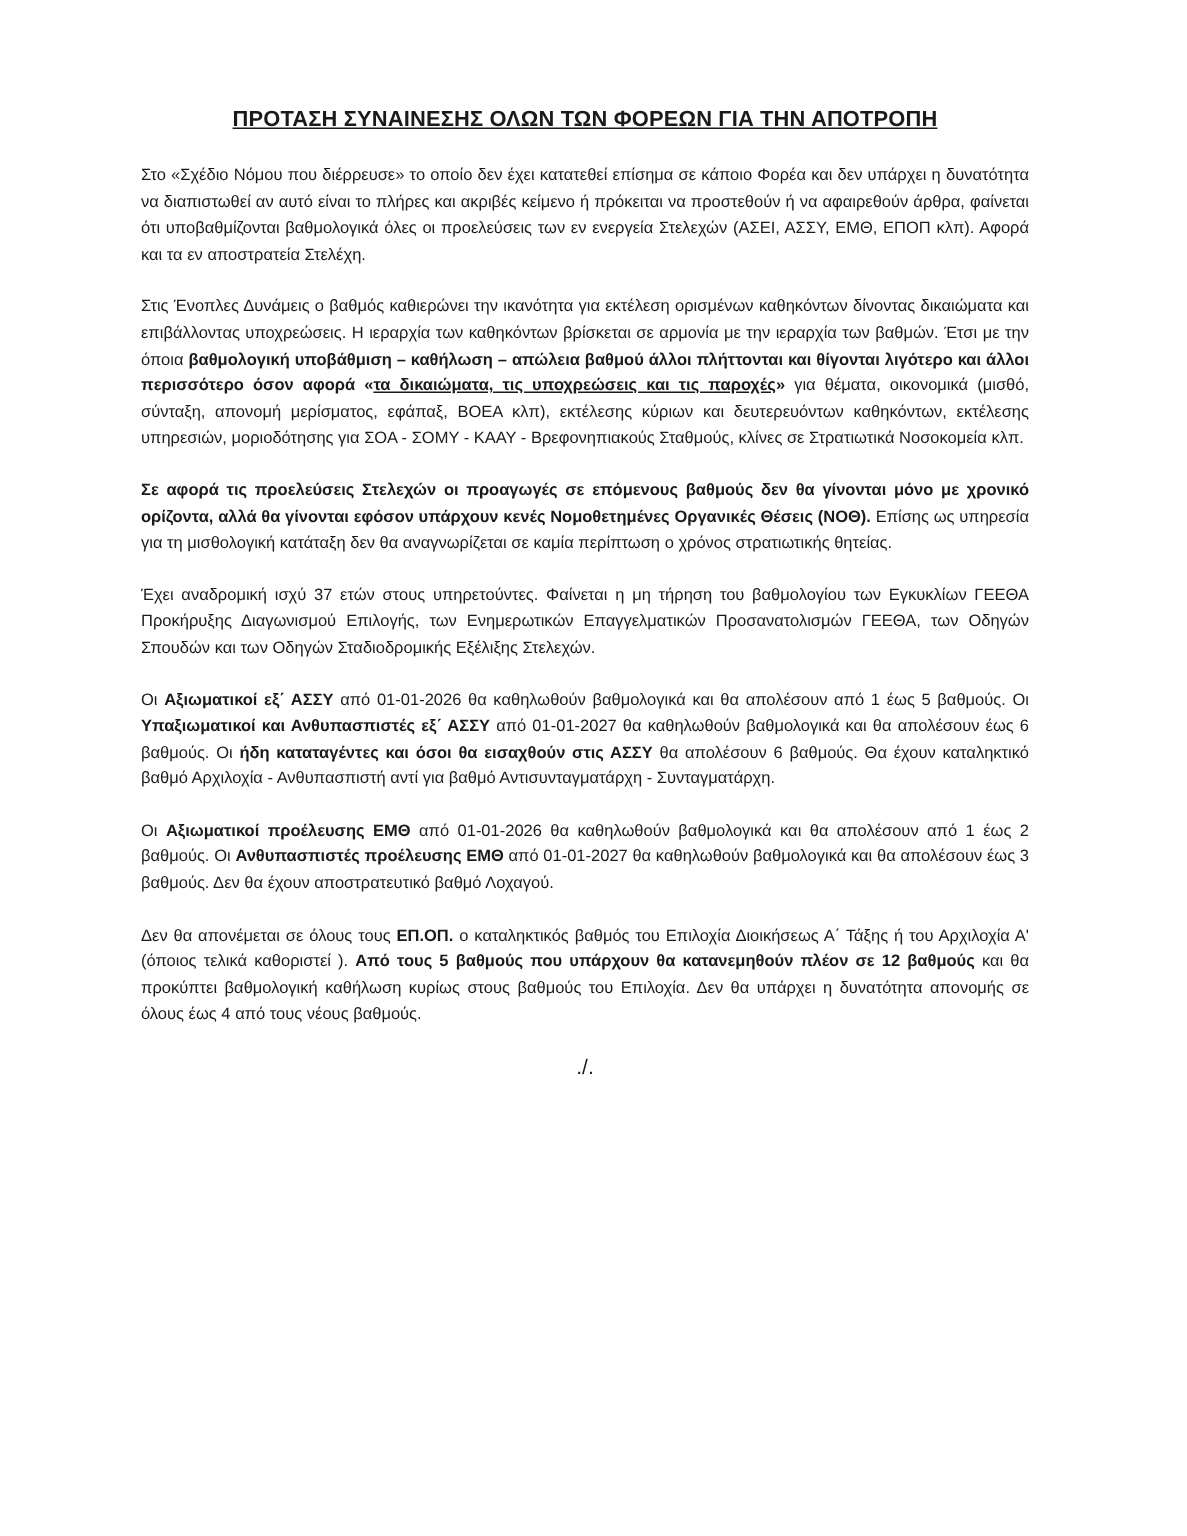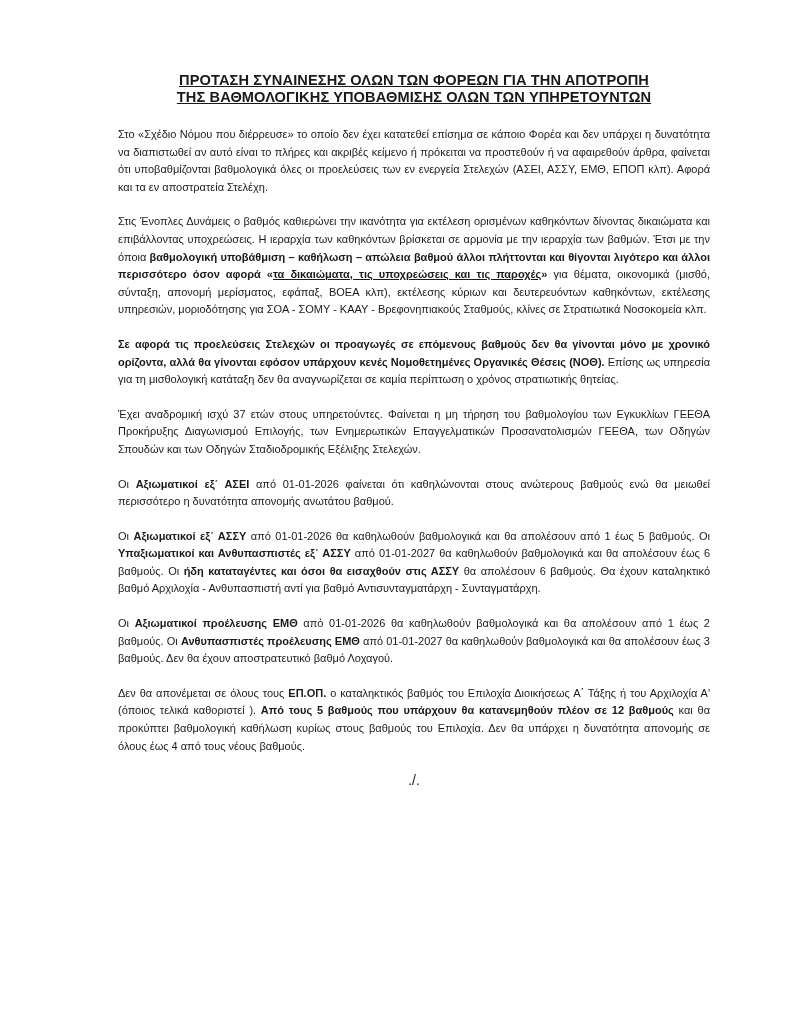--- a/index.html
+++ b/index.html
@@ -1,44 +1,42 @@
 <!DOCTYPE html>
 <html><head>
 <meta charset="utf-8">
 <style>
   html, body { margin: 0; padding: 0; background: #ffffff; }
   body { width: 791px; height: 1024px; position: relative; overflow: hidden;
          font-family: "Liberation Sans", sans-serif; color: #1a1a1a; }
-  .page { position: absolute; left: 118px; top: 72px; width: 592px; }
+  .page { position: absolute; left: 94px; top: 72px; width: 592px; }
   .title { text-align: center; font-weight: bold; font-size: 14.6px; line-height: 17px;
            text-decoration: underline; margin: 0 0 20px 0; letter-spacing: 0.1px; }
   .title div { margin: 0; }
   p { margin: 0 0 17px 0; font-size: 11px; line-height: 17.6px; text-align: justify; }
   b { font-weight: bold; }
   u { text-decoration: underline; }
   .end { text-align: center; font-size: 14px; margin-top: 10px; }
 </style>
 </head>
 <body>
 
 <div class="page">
   <div class="title">
     <div>ΠΡΟΤΑΣΗ ΣΥΝΑΙΝΕΣΗΣ ΟΛΩΝ ΤΩΝ ΦΟΡΕΩΝ ΓΙΑ ΤΗΝ ΑΠΟΤΡΟΠΗ</div>
-    <div>ΤΗΣ ΒΑΘΜΟΛΟΓΙΚΗΣ ΥΠΟΒΑΘΜΙΣΗΣ ΟΛΩΝ ΤΩΝ ΥΠΗΡΕΤΟΥΝΤΩΝ</div>
   </div>
 
   <p>Στο «Σχέδιο Νόμου που διέρρευσε» το οποίο δεν έχει κατατεθεί επίσημα σε κάποιο Φορέα και δεν υπάρχει η δυνατότητα να διαπιστωθεί αν αυτό είναι το πλήρες και ακριβές κείμενο ή πρόκειται να προστεθούν ή να αφαιρεθούν  άρθρα, φαίνεται ότι υποβαθμίζονται βαθμολογικά όλες οι προελεύσεις των εν ενεργεία Στελεχών (ΑΣΕΙ, ΑΣΣΥ, ΕΜΘ, ΕΠΟΠ κλπ). Αφορά και τα εν αποστρατεία Στελέχη.</p>
 
   <p><span>Στις Ένοπλες Δυνάμεις ο βαθμός καθιερώνει την ικανότητα για εκτέλεση ορισμένων καθηκόντων δίνοντας δικαιώματα και επιβάλλοντας υποχρεώσεις. Η ιεραρχία των καθηκόντων βρίσκεται σε αρμονία με την ιεραρχία των βαθμών. Έτσι με την όποια </span><b>βαθμολογική υποβάθμιση – καθήλωση – απώλεια βαθμού άλλοι πλήττονται και θίγονται λιγότερο και άλλοι περισσότερο όσον αφορά «</b><b><u>τα δικαιώματα, τις υποχρεώσεις και τις παροχές</u></b><b>»</b><span> για θέματα, οικονομικά (μισθό, σύνταξη, απονομή μερίσματος, εφάπαξ, ΒΟΕΑ κλπ), εκτέλεσης κύριων και δευτερευόντων καθηκόντων, εκτέλεσης υπηρεσιών, μοριοδότησης για ΣΟΑ - ΣΟΜΥ - ΚΑΑΥ - Βρεφονηπιακούς Σταθμούς, κλίνες σε Στρατιωτικά Νοσοκομεία κλπ.</span></p>
 
   <p><b>Σε αφορά τις προελεύσεις Στελεχών οι προαγωγές σε επόμενους βαθμούς δεν θα γίνονται μόνο με χρονικό ορίζοντα, αλλά θα γίνονται εφόσον υπάρχουν κενές Νομοθετημένες Οργανικές Θέσεις (ΝΟΘ).</b><span> Επίσης ως υπηρεσία για τη μισθολογική κατάταξη δεν θα αναγνωρίζεται σε καμία περίπτωση ο χρόνος στρατιωτικής θητείας.</span></p>
 
   <p>Έχει αναδρομική ισχύ 37 ετών στους υπηρετούντες. Φαίνεται η μη τήρηση του βαθμολογίου των Εγκυκλίων ΓΕΕΘΑ Προκήρυξης Διαγωνισμού Επιλογής, των Ενημερωτικών Επαγγελματικών Προσανατολισμών ΓΕΕΘΑ, των Οδηγών Σπουδών και των Οδηγών Σταδιοδρομικής Εξέλιξης Στελεχών.</p>
 
-  <p><span>Οι </span><b>Αξιωματικοί εξ΄ ΑΣΕΙ</b><span> από 01-01-2026 φαίνεται ότι καθηλώνονται στους ανώτερους βαθμούς ενώ θα μειωθεί  περισσότερο η δυνατότητα απονομής ανωτάτου βαθμού.</span></p>
 
   <p><span>Οι </span><b>Αξιωματικοί εξ΄ ΑΣΣΥ</b><span> από 01-01-2026 θα καθηλωθούν βαθμολογικά και θα απολέσουν από 1 έως 5 βαθμούς. Οι </span><b>Υπαξιωματικοί και Ανθυπασπιστές εξ΄ ΑΣΣΥ</b><span> από 01-01-2027 θα καθηλωθούν βαθμολογικά και θα απολέσουν έως 6 βαθμούς. Οι  </span><b>ήδη καταταγέντες και όσοι θα εισαχθούν στις ΑΣΣΥ</b><span> θα απολέσουν 6 βαθμούς. Θα έχουν καταληκτικό βαθμό Αρχιλοχία - Ανθυπασπιστή αντί για βαθμό Αντισυνταγματάρχη - Συνταγματάρχη.</span></p>
 
   <p><span>Οι </span><b>Αξιωματικοί προέλευσης ΕΜΘ</b><span> από 01-01-2026 θα καθηλωθούν βαθμολογικά και θα απολέσουν από 1 έως 2 βαθμούς. Οι </span><b>Ανθυπασπιστές προέλευσης ΕΜΘ</b><span> από 01-01-2027 θα καθηλωθούν βαθμολογικά και θα απολέσουν έως 3 βαθμούς. Δεν θα έχουν αποστρατευτικό βαθμό Λοχαγού.</span></p>
 
   <p><span>Δεν θα απονέμεται σε όλους τους </span><b>ΕΠ.ΟΠ.</b><span> ο καταληκτικός βαθμός του Επιλοχία Διοικήσεως Α΄ Τάξης ή του Αρχιλοχία Α' (όποιος τελικά καθοριστεί ). </span><b>Από τους 5 βαθμούς που υπάρχουν θα κατανεμηθούν πλέον σε 12 βαθμούς</b><span> και θα προκύπτει βαθμολογική καθήλωση κυρίως στους βαθμούς του Επιλοχία. Δεν θα υπάρχει η δυνατότητα απονομής σε όλους έως 4 από τους νέους βαθμούς.</span></p>
 
   <div class="end">./.</div>
 </div>
 

